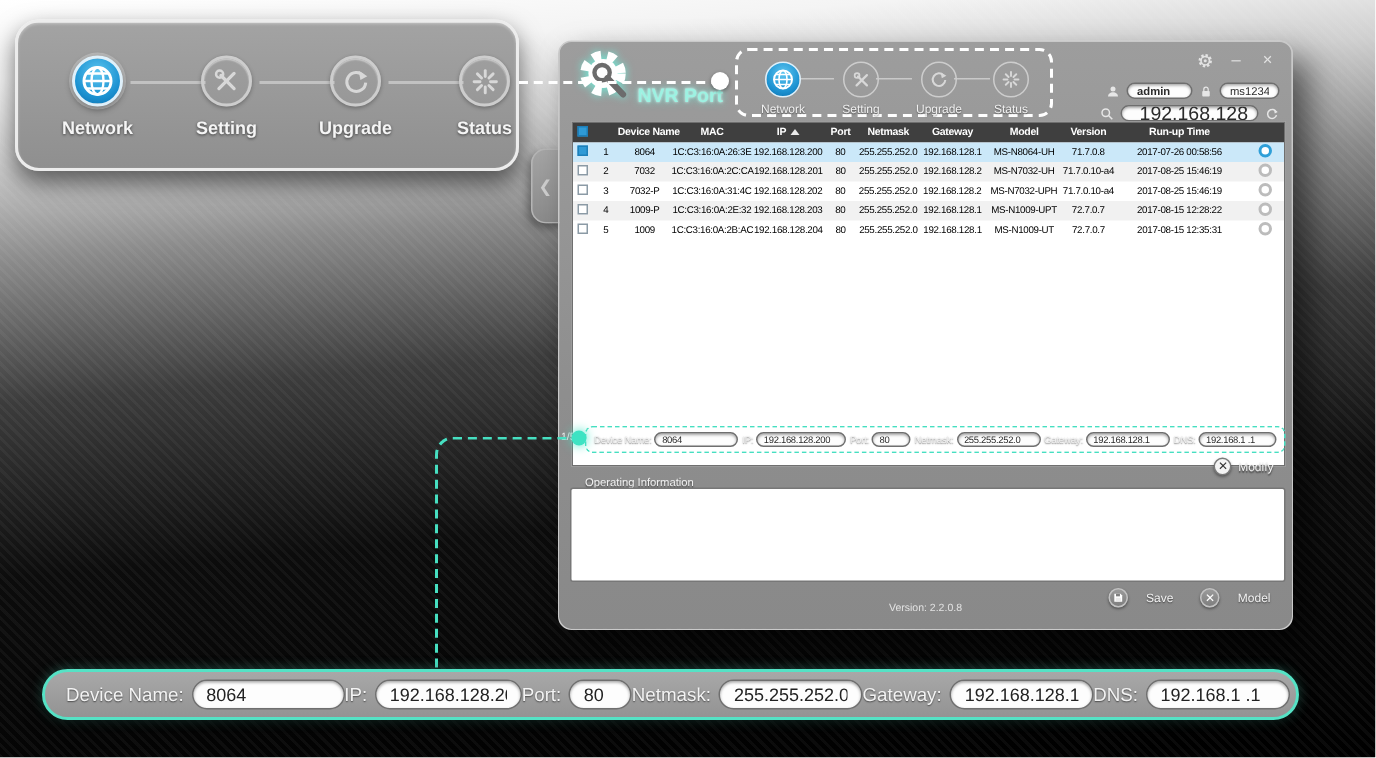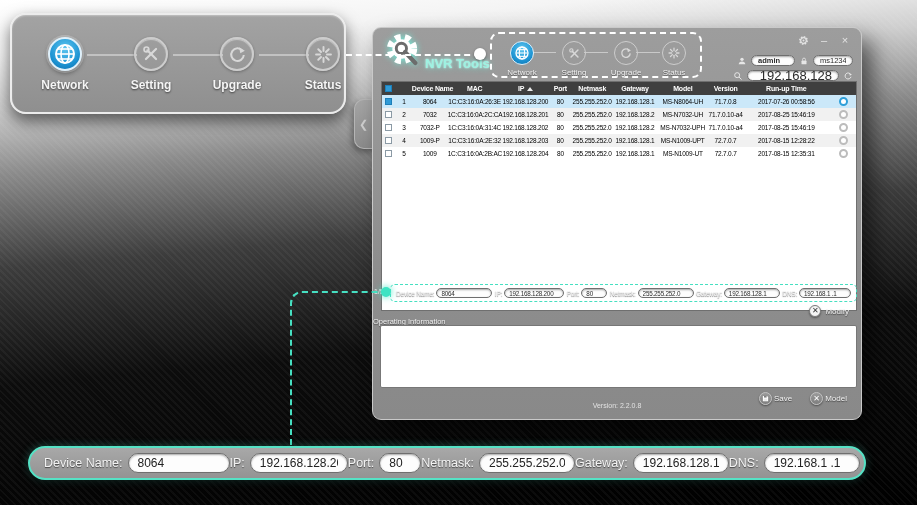--- a/index.html
+++ b/index.html
@@ -118,27 +118,27 @@
   .efield { display:flex; align-items:center; gap:2px; }
   .efield .lbl { font-size:6.5px; letter-spacing:-0.2px; }
   .efield .pill { height:10px; font-size:6.3px; padding:0 4px; letter-spacing:-0.2px; }
 
   .modify { position:absolute; right:12px; top:277px; display:flex; align-items:center; gap:4px; }
   .modify .mcirc { width:12px; height:12px; border-radius:50%; background:#f4f4f4;
     border:1px solid #7a7a7a; color:#333; font-size:8px; line-height:10px; text-align:center;
     box-shadow:0 1px 2px rgba(0,0,0,.4); }
   .modify .lbl { font-size:8px; }
 
-  .opinfo-lbl { position:absolute; left:0; top:289px; font-size:7.5px; color:#f2f2f2;
+  .opinfo-lbl { position:absolute; left:17px; top:289px; font-size:7.5px; color:#f2f2f2;
     text-shadow:0 1px 1px rgba(0,0,0,.5); }
   .opinfo-panel { position:absolute; left:7px; top:297px; width:477px; height:63px;
     background:#ffffff; border:1px solid #777; border-radius:2px; }
 
   .footbtns { position:absolute; right:14px; top:364px; display:flex; gap:18px; }
-  .fbtn { display:flex; align-items:center; gap:2px; }
+  .fbtn { display:flex; align-items:center; gap:12px; }
   .fbtn .fcirc { width:13px; height:13px; border-radius:50%;
     background:linear-gradient(180deg,#9a9a9a,#7f7f7f); border:1px solid #c2c2c2;
     display:flex; align-items:center; justify-content:center; color:#fff;
     box-shadow:0 1px 2px rgba(0,0,0,.45); }
   .fbtn .lbl { font-size:8px; }
   .verline { position:absolute; left:0; top:374px; width:100%; text-align:center;
     font-size:7px; color:#e2e2e2; }
 
   
   .zbar { position:absolute; left:28px; top:446px; width:838px; height:34px;
@@ -265,21 +265,21 @@
   <div class="handle">
     <span>❮</span>
   </div>
 
   <div class="win">
 
     <div class="logo">
       <svg width="42" height="34" viewBox="0 0 30 28">
           <use href="#g-logo-gear"></use>
         </svg>
-      <span class="logo-text">NVR Tools</span>
+      <span class="logo-text">NVR Port</span>
     </div>
 
     <div class="navbox">
       <div class="mini-line" style="left:40px; width:24px;"></div>
       <div class="mini-line" style="left:92px; width:24px;"></div>
       <div class="mini-line" style="left:144px; width:24px;"></div>
 
       <div class="mini-item" style="left:1px;">
         <div class="min-ic active">
           <svg width="16" height="16" viewBox="0 0 24 24">

